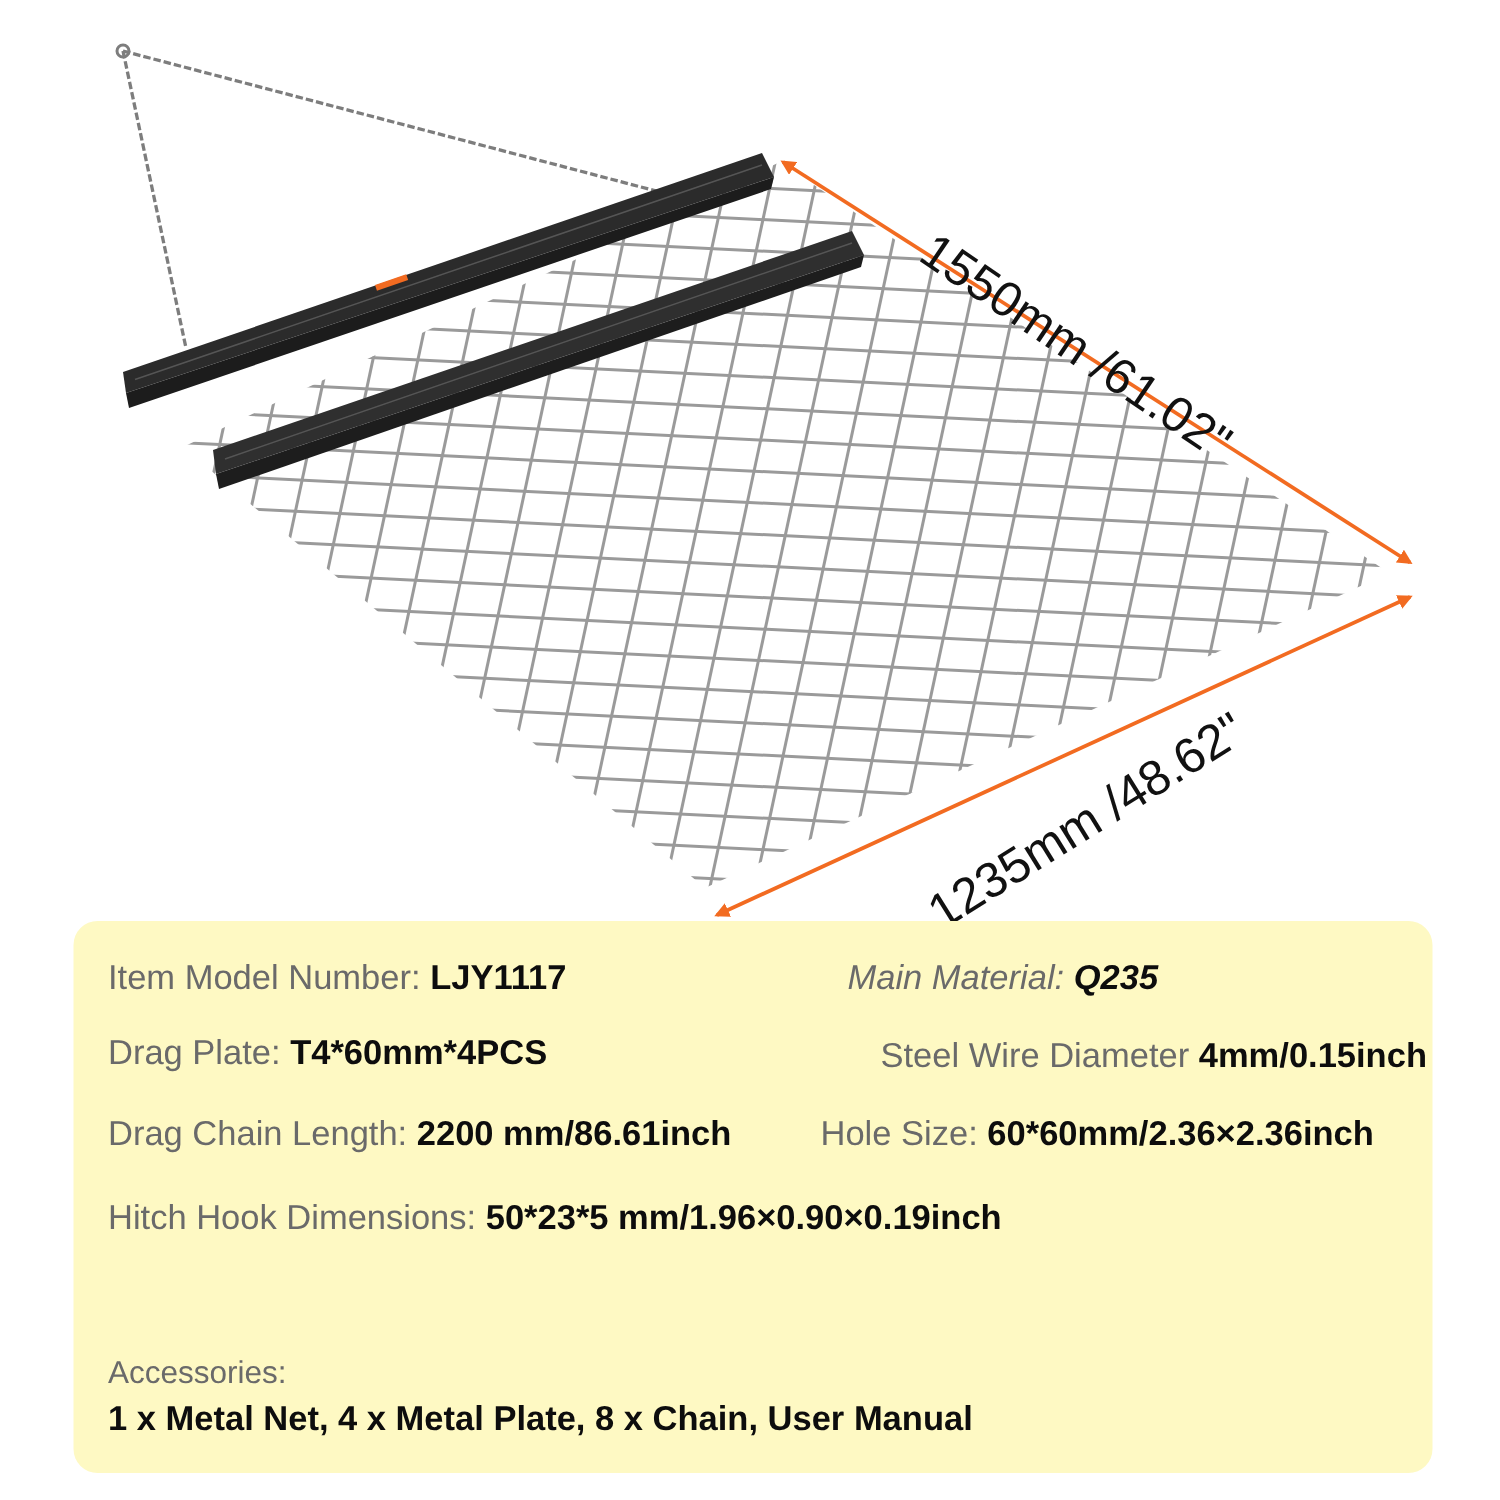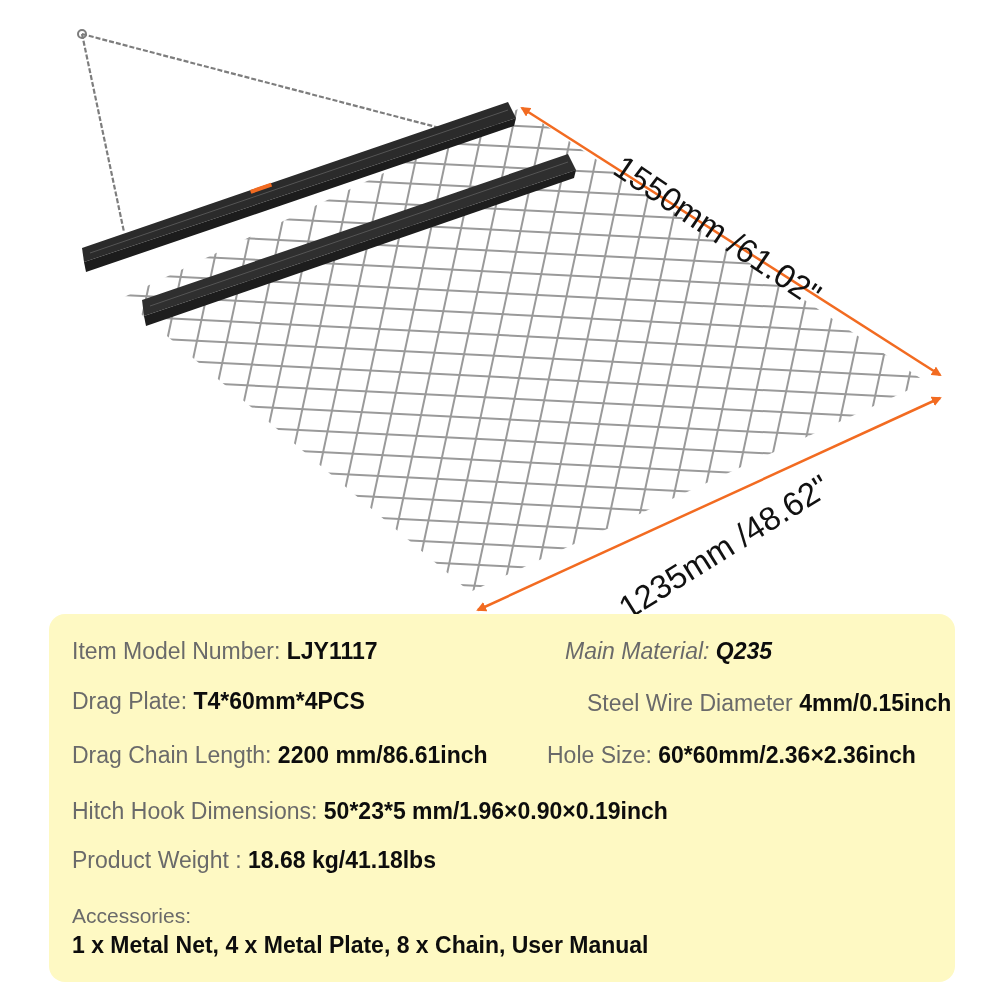--- a/index.html
+++ b/index.html
@@ -230,19 +230,16 @@
   <div class="spec-row" style="left:498px; top:76px;margin-left:40px;">
     <span class="spec-key">Steel Wire Diameter </span><span class="spec-val">4mm/0.15inch</span>
   </div>
   <div class="spec-row" style="left:498px; top:128px;">
     <span class="spec-key">Hole Size: </span><span class="spec-val">60*60mm/2.36×2.36inch</span>
   </div>
 
   <div class="spec-row" style="left:23px; top:184px;text-align:right;">
     <span class="spec-key">Hitch Hook Dimensions: </span><span class="spec-val">50*23*5 mm/1.96×0.90×0.19inch</span>
   </div>
-  <div class="spec-row" style="left:23px; top:233px;">
-    <span class="spec-key">Product Weight : </span><span class="spec-val">18.68  kg/41.18lbs</span>
-  </div>
 
   <div class="acc-title">Accessories:</div>
   <div class="acc-list">1 x Metal Net, 4 x Metal Plate, 8 x Chain, User Manual</div>
 </div>
 
 </body></html>

